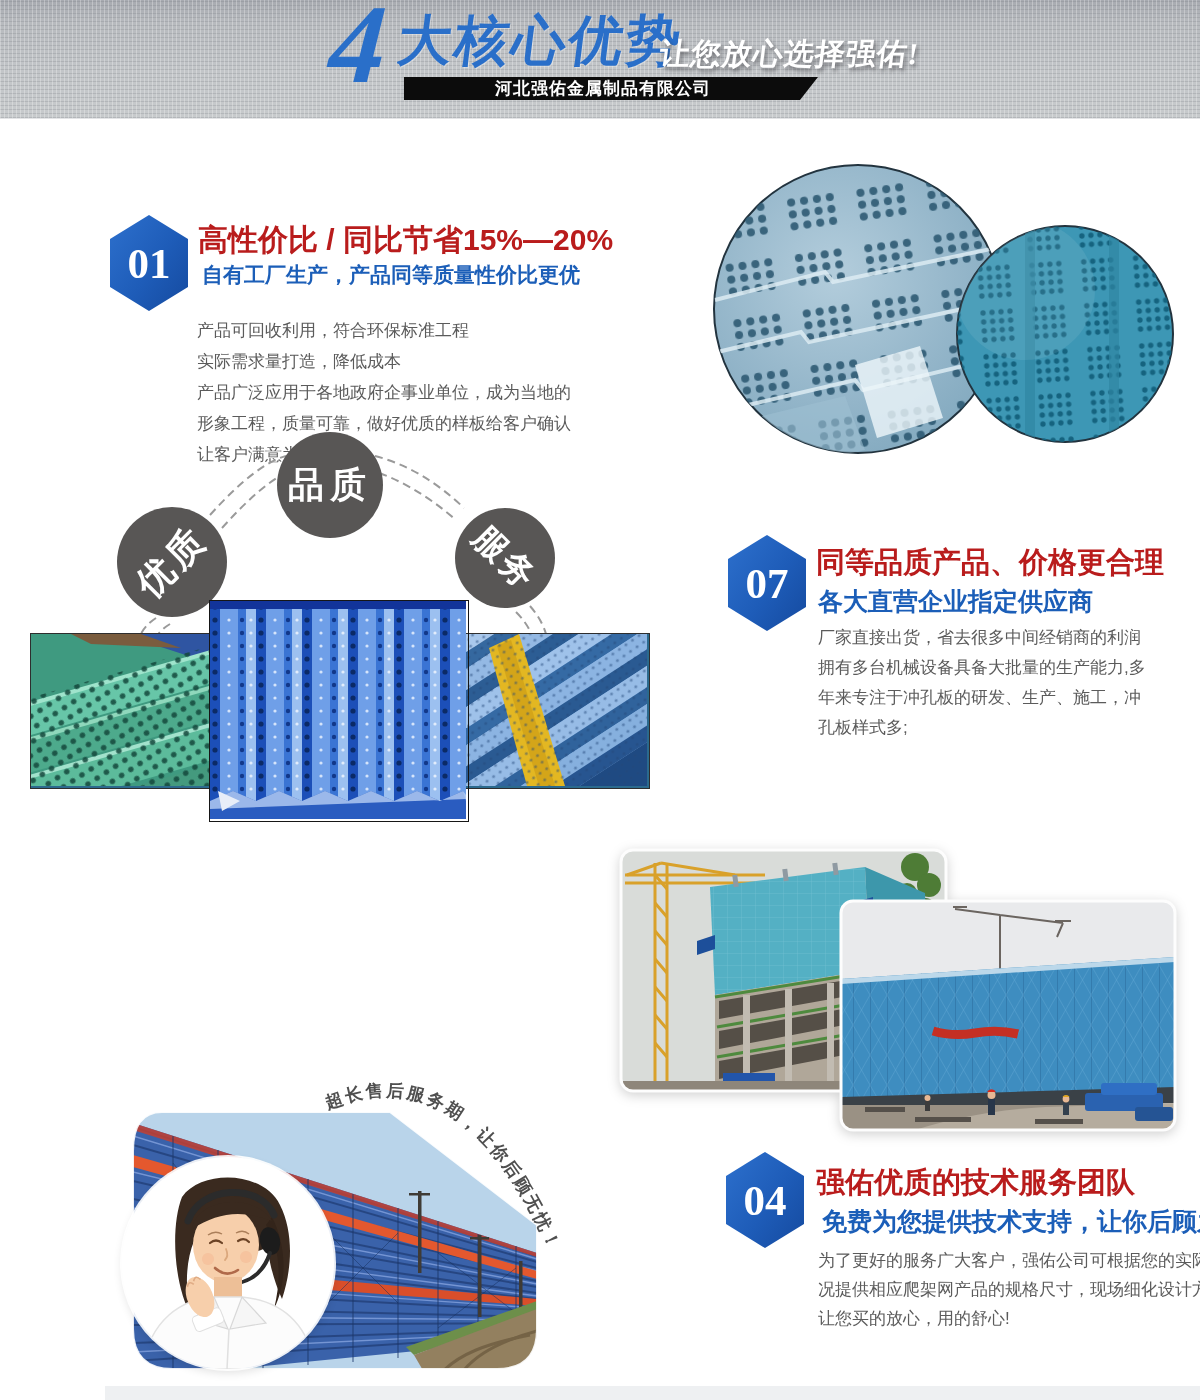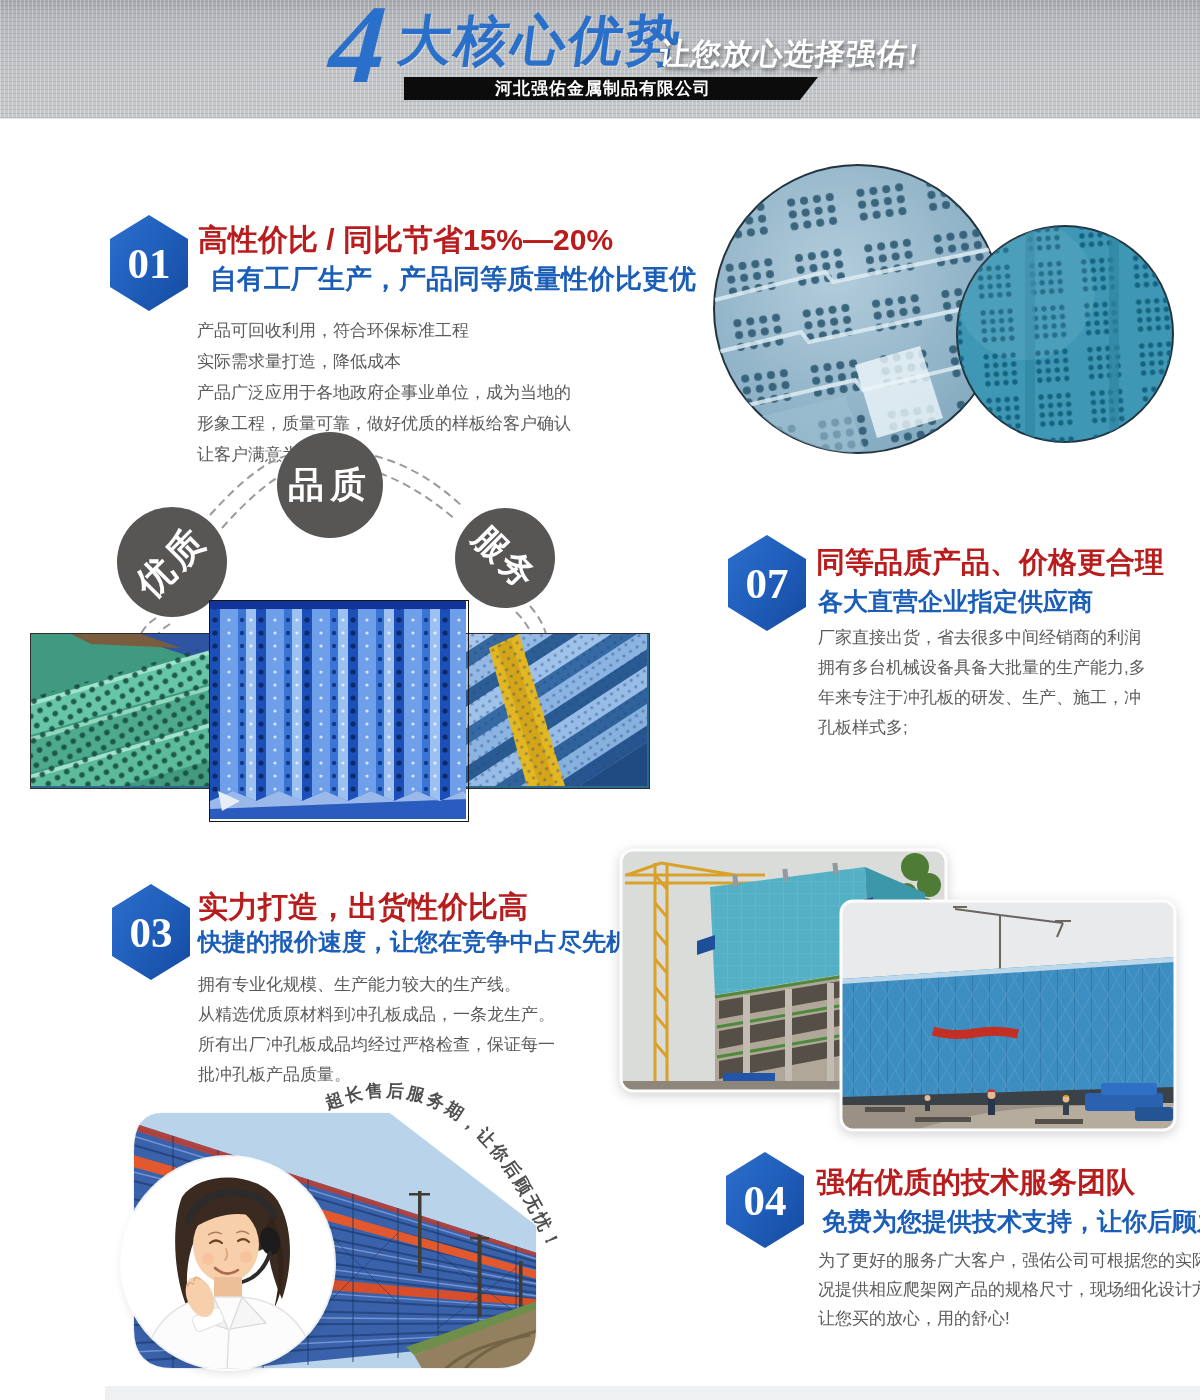--- a/index.html
+++ b/index.html
@@ -64,21 +64,21 @@
     <div id="company-bar" class="abs">
       <span>河北强佑金属制品有限公司</span>
     </div>
   </div>
 
   <div class="advantage" style="left:110px;top:178px;width:560px;height:260px;margin-top:37px;">
     <div class="hex">
       <span>01</span>
     </div>
     <div class="adv-title" style="left:88px;top:5px;font-size:30px;">高性价比 / 同比节省15%—20%</div>
-    <div class="adv-sub" style="left:100px;top:46px;font-size:27px;">自有工厂生产，产品同等质量性价比更优</div>
+    <div class="adv-sub" style="left:92px;top:46px;font-size:21px;">自有工厂生产，产品同等质量性价比更优</div>
     <div class="adv-body" style="left:87px;top:100px;line-height:31px;">
       <div>产品可回收利用，符合环保标准工程</div>
       <div>实际需求量打造，降低成本</div>
       <div>产品广泛应用于各地政府企事业单位，成为当地的</div>
       <div>形象工程，质量可靠，做好优质的样板给客户确认</div>
       <div>让客户满意为止</div>
     </div>
   </div>
 
   <svg class="abs" style="left:705px;top:150px;" width="480" height="320" viewBox="0 0 480 320">
@@ -262,33 +262,20 @@
     <div class="adv-title serif" style="left:88px;top:8px;font-size:29px;">同等品质产品、价格更合理</div>
     <div class="adv-sub" style="left:90px;top:50px;font-size:25px;">各大直营企业指定供应商</div>
     <div class="adv-body" style="left:90px;top:88px;line-height:30px;">
       <div>厂家直接出货，省去很多中间经销商的利润</div>
       <div>拥有多台机械设备具备大批量的生产能力,多</div>
       <div>年来专注于冲孔板的研发、生产、施工，冲</div>
       <div>孔板样式多;</div>
     </div>
   </div>
 
-  <div class="advantage" style="left:112px;top:884px;width:520px;height:220px;">
-    <div class="hex">
-      <span>03</span>
-    </div>
-    <div class="adv-title serif" style="left:86px;top:3px;font-size:30px;">实力打造，出货性价比高</div>
-    <div class="adv-sub" style="left:86px;top:42px;font-size:24px;">快捷的报价速度，让您在竞争中占尽先机</div>
-    <div class="adv-body" style="left:86px;top:86px;line-height:30px;">
-      <div>拥有专业化规模、生产能力较大的生产线。</div>
-      <div>从精选优质原材料到冲孔板成品，一条龙生产。</div>
-      <div>所有出厂冲孔板成品均经过严格检查，保证每一</div>
-      <div>批冲孔板产品质量。</div>
-    </div>
-  </div>
 
   <svg class="abs photo-svg" style="left:615px;top:845px;" width="565" height="292" viewBox="0 0 565 292">
     <defs>
       <clipPath id="clA">
           <rect x="6" y="5" width="325" height="241" rx="12"></rect>
         </clipPath>
       <clipPath id="clB">
           <rect x="226" y="56" width="334" height="229" rx="12"></rect>
         </clipPath>
       <pattern id="meshA" width="14" height="12" patternUnits="userSpaceOnUse">

